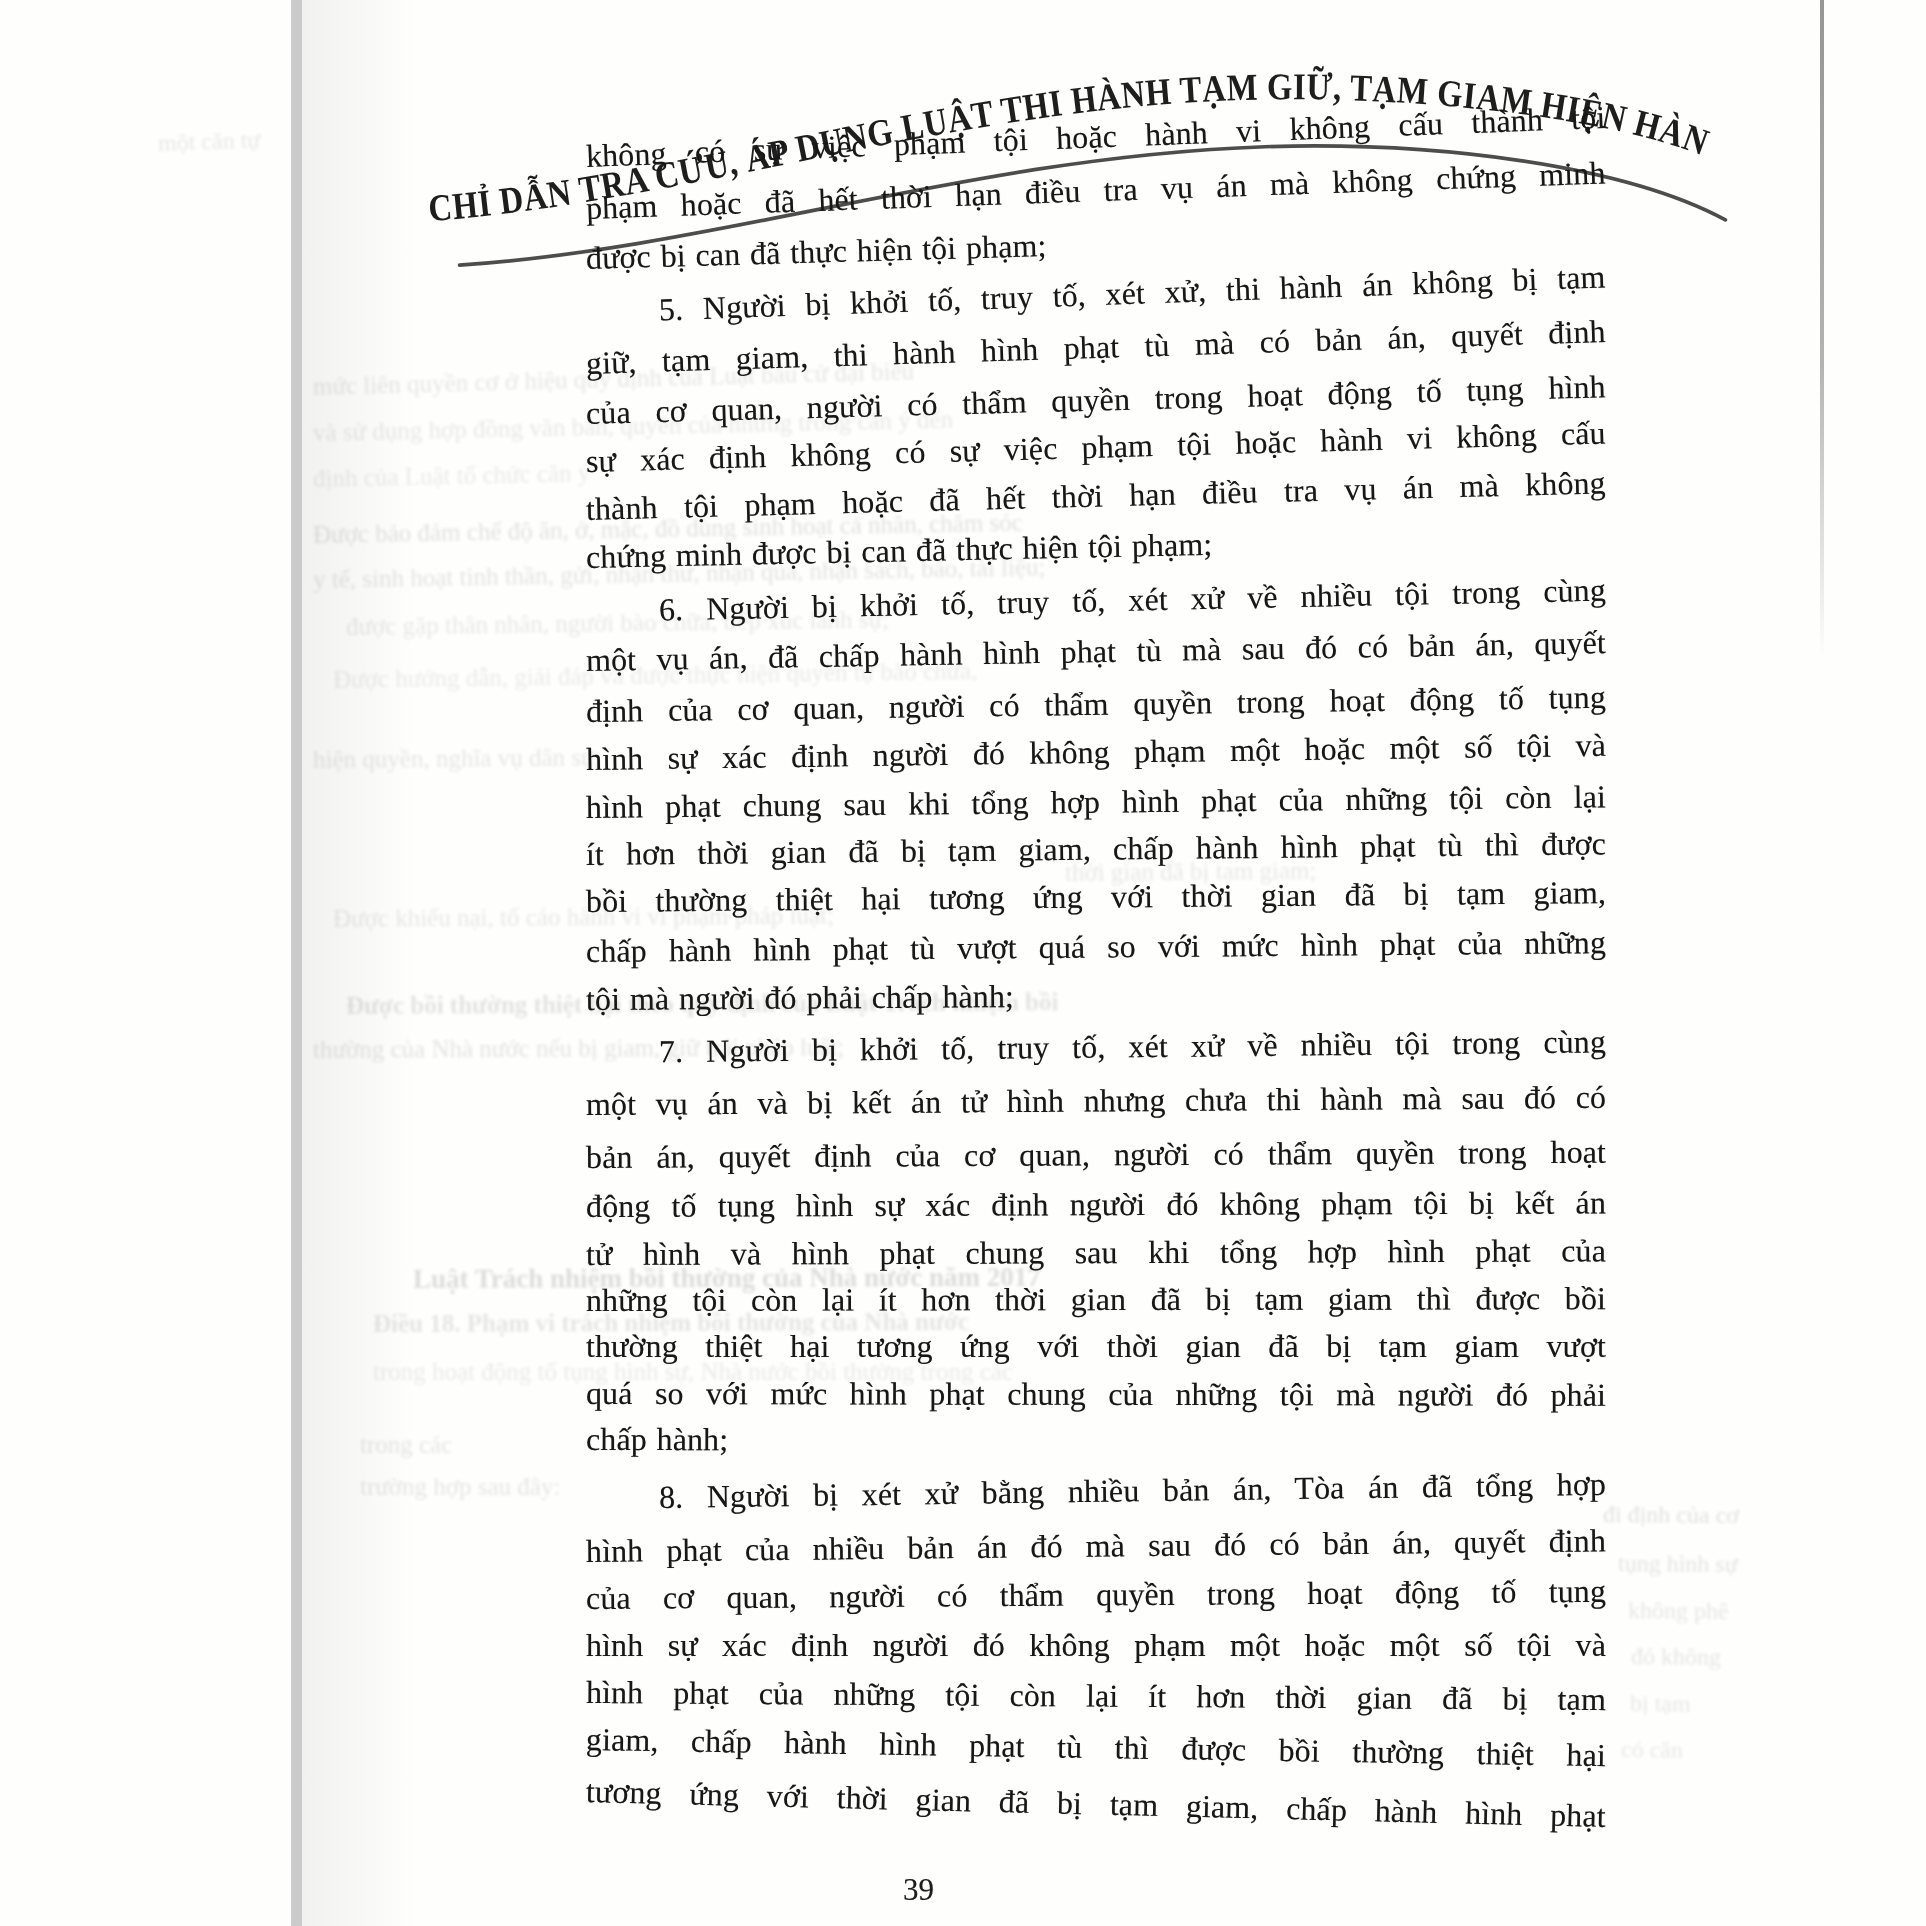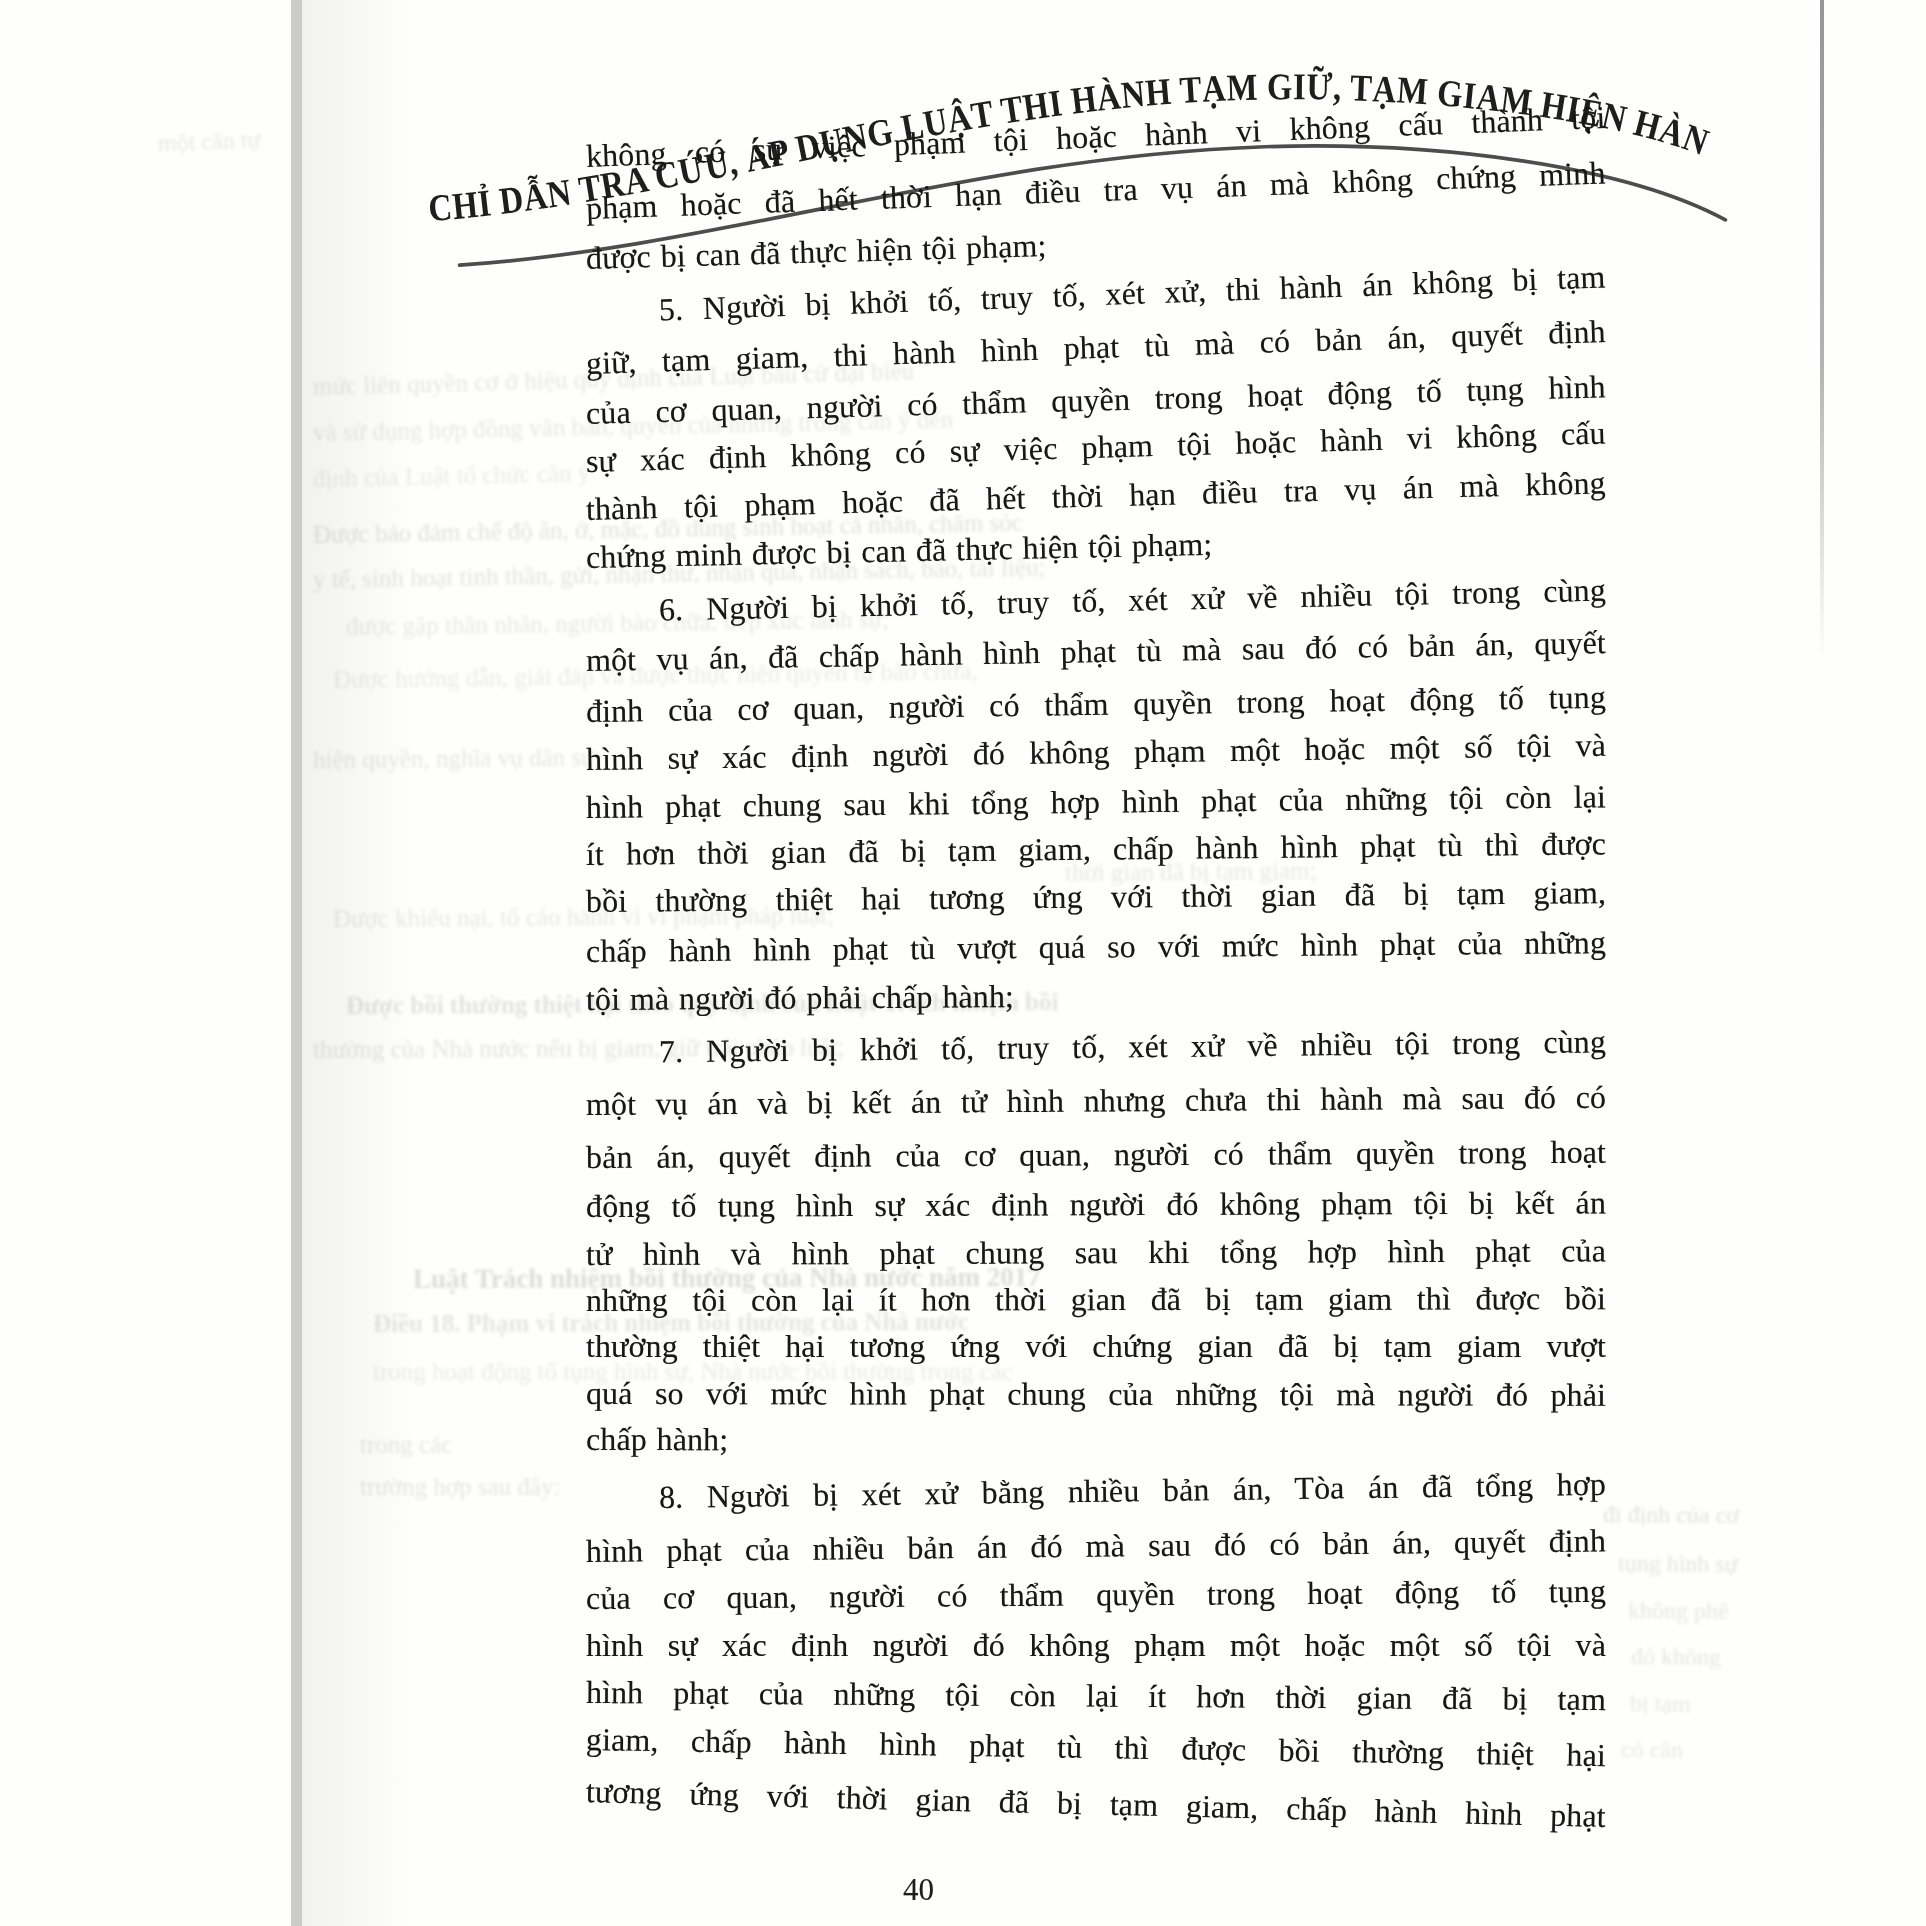--- a/index.html
+++ b/index.html
@@ -86,27 +86,27 @@
       <div class="line" style="top: 834px; transform: rotate(-0.6deg);">ít hơn thời gian đã bị tạm giam, chấp hành hình phạt tù thì được</div>
       <div class="line" style="top: 881px; transform: rotate(-0.5deg);">bồi thường thiệt hại tương ứng với thời gian đã bị tạm giam,</div>
       <div class="line" style="top: 931px; transform: rotate(-0.5deg);">chấp hành hình phạt tù vượt quá so với mức hình phạt của những</div>
       <div class="line end" style="top: 979px; transform: rotate(-0.4deg);">tội mà người đó phải chấp hành;</div>
       <div class="line ind" style="top: 1032px; transform: rotate(-0.6deg);">7. Người bị khởi tố, truy tố, xét xử về nhiều tội trong cùng</div>
       <div class="line" style="top: 1084px; transform: rotate(-0.4deg);">một vụ án và bị kết án tử hình nhưng chưa thi hành mà sau đó có</div>
       <div class="line" style="top: 1137px; transform: rotate(-0.3deg);">bản án, quyết định của cơ quan, người có thẩm quyền trong hoạt</div>
       <div class="line" style="top: 1186px; transform: rotate(-0.2deg);">động tố tụng hình sự xác định người đó không phạm tội bị kết án</div>
       <div class="line" style="top: 1234px; transform: rotate(-0.2deg);">tử hình và hình phạt chung sau khi tổng hợp hình phạt của</div>
       <div class="line" style="top: 1280px; transform: rotate(-0.1deg);">những tội còn lại ít hơn thời gian đã bị tạm giam thì được bồi</div>
-      <div class="line" style="top: 1326px; transform: rotate(0deg);">thường thiệt hại tương ứng với chứng gian đã bị tạm giam vượt</div>
+      <div class="line" style="top: 1326px; transform: rotate(0deg);">thường thiệt hại tương ứng với thời gian đã bị tạm giam vượt</div>
       <div class="line" style="top: 1373px; transform: rotate(0.1deg);">quá so với mức hình phạt chung của những tội mà người đó phải</div>
       <div class="line end" style="top: 1419px; transform: rotate(0.1deg);">chấp hành;</div>
       <div class="line ind" style="top: 1478px; transform: rotate(-0.8deg);">8. Người bị xét xử bằng nhiều bản án, Tòa án đã tổng hợp</div>
       <div class="line" style="top: 1531px; transform: rotate(-0.6deg);">hình phạt của nhiều bản án đó mà sau đó có bản án, quyết định</div>
       <div class="line" style="top: 1578px; transform: rotate(-0.4deg);">của cơ quan, người có thẩm quyền trong hoạt động tố tụng</div>
       <div class="line" style="top: 1625px; transform: rotate(0deg);">hình sự xác định người đó không phạm một hoặc một số tội và</div>
       <div class="line" style="top: 1672px; transform: rotate(0.4deg);">hình phạt của những tội còn lại ít hơn thời gian đã bị tạm</div>
       <div class="line" style="top: 1719px; transform: rotate(0.9deg);">giam, chấp hành hình phạt tù thì được bồi thường thiệt hại</div>
       <div class="line" style="top: 1771px; transform: rotate(1.4deg);">tương ứng với thời gian đã bị tạm giam, chấp hành hình phạt</div>
     </div>
 
-  <div id="page-number">40</div>
+  <div id="page-number">39</div>
 </div>
 
 
 </body></html>

